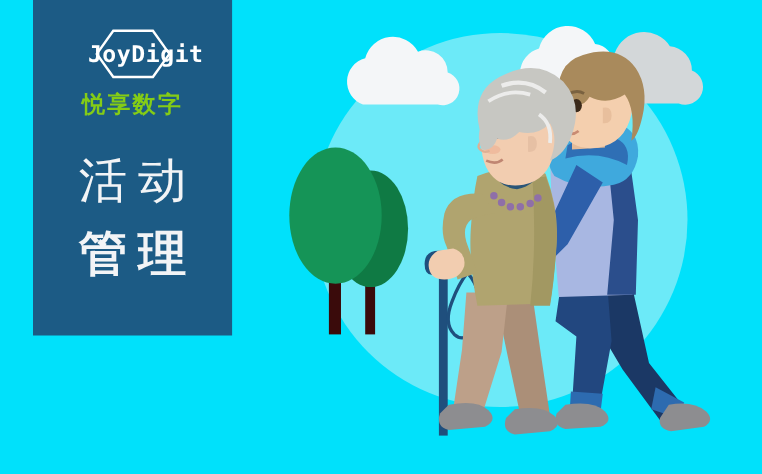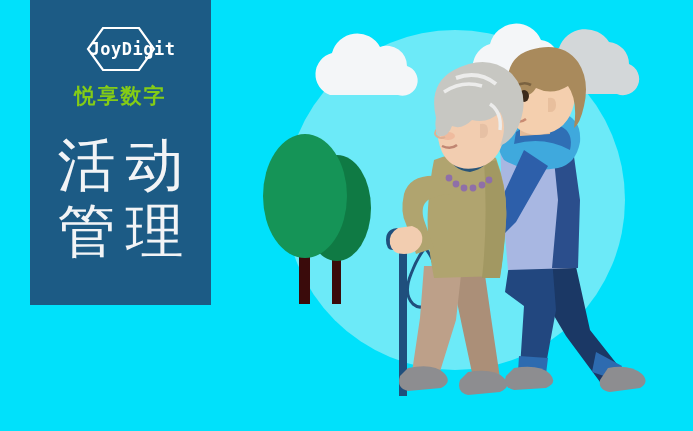--- a/index.html
+++ b/index.html
@@ -50,21 +50,21 @@
     top: 50%;
     transform: translate(-50%, -50%);
     width: 70px;
     height: 46px;
   }
   .logo-text {
     position: relative;
     z-index: 2;
     color: #ffffff;
     font-family: "DejaVu Sans Mono", monospace;
-    font-size: 17px;
+    font-size: 21px;
     font-weight: bold;
     letter-spacing: 0.5px;
     line-height: 1;
     white-space: nowrap;
     margin-left: 24px;
   }
   .logo-sub {
     margin-top: 13px;
     color: #84cc16;
     font-size: 21px;
@@ -72,27 +72,27 @@
     letter-spacing: 2px;
     line-height: 1;
   }
   .title-block {
     margin-top: 26px;
     width: 100%;
     text-align: center;
   }
   .title-line {
     color: #f2f4f6;
-    font-size: 58px;
+    font-size: 44px;
     line-height: 66px;
     letter-spacing: 10px;
     text-indent: 10px;
   }
   .title-line.thin { font-weight: 300; }
-  .title-line.bold { font-weight: 400; }
+  .title-line.bold { font-weight: 700; }
 </style>
 </head>
 <body>
 
 <div id="banner">
 
   <svg id="art" viewBox="0 0 693 431">
 
     <rect x="0" y="0" width="693" height="431" fill="#00e1fb"></rect>
 

